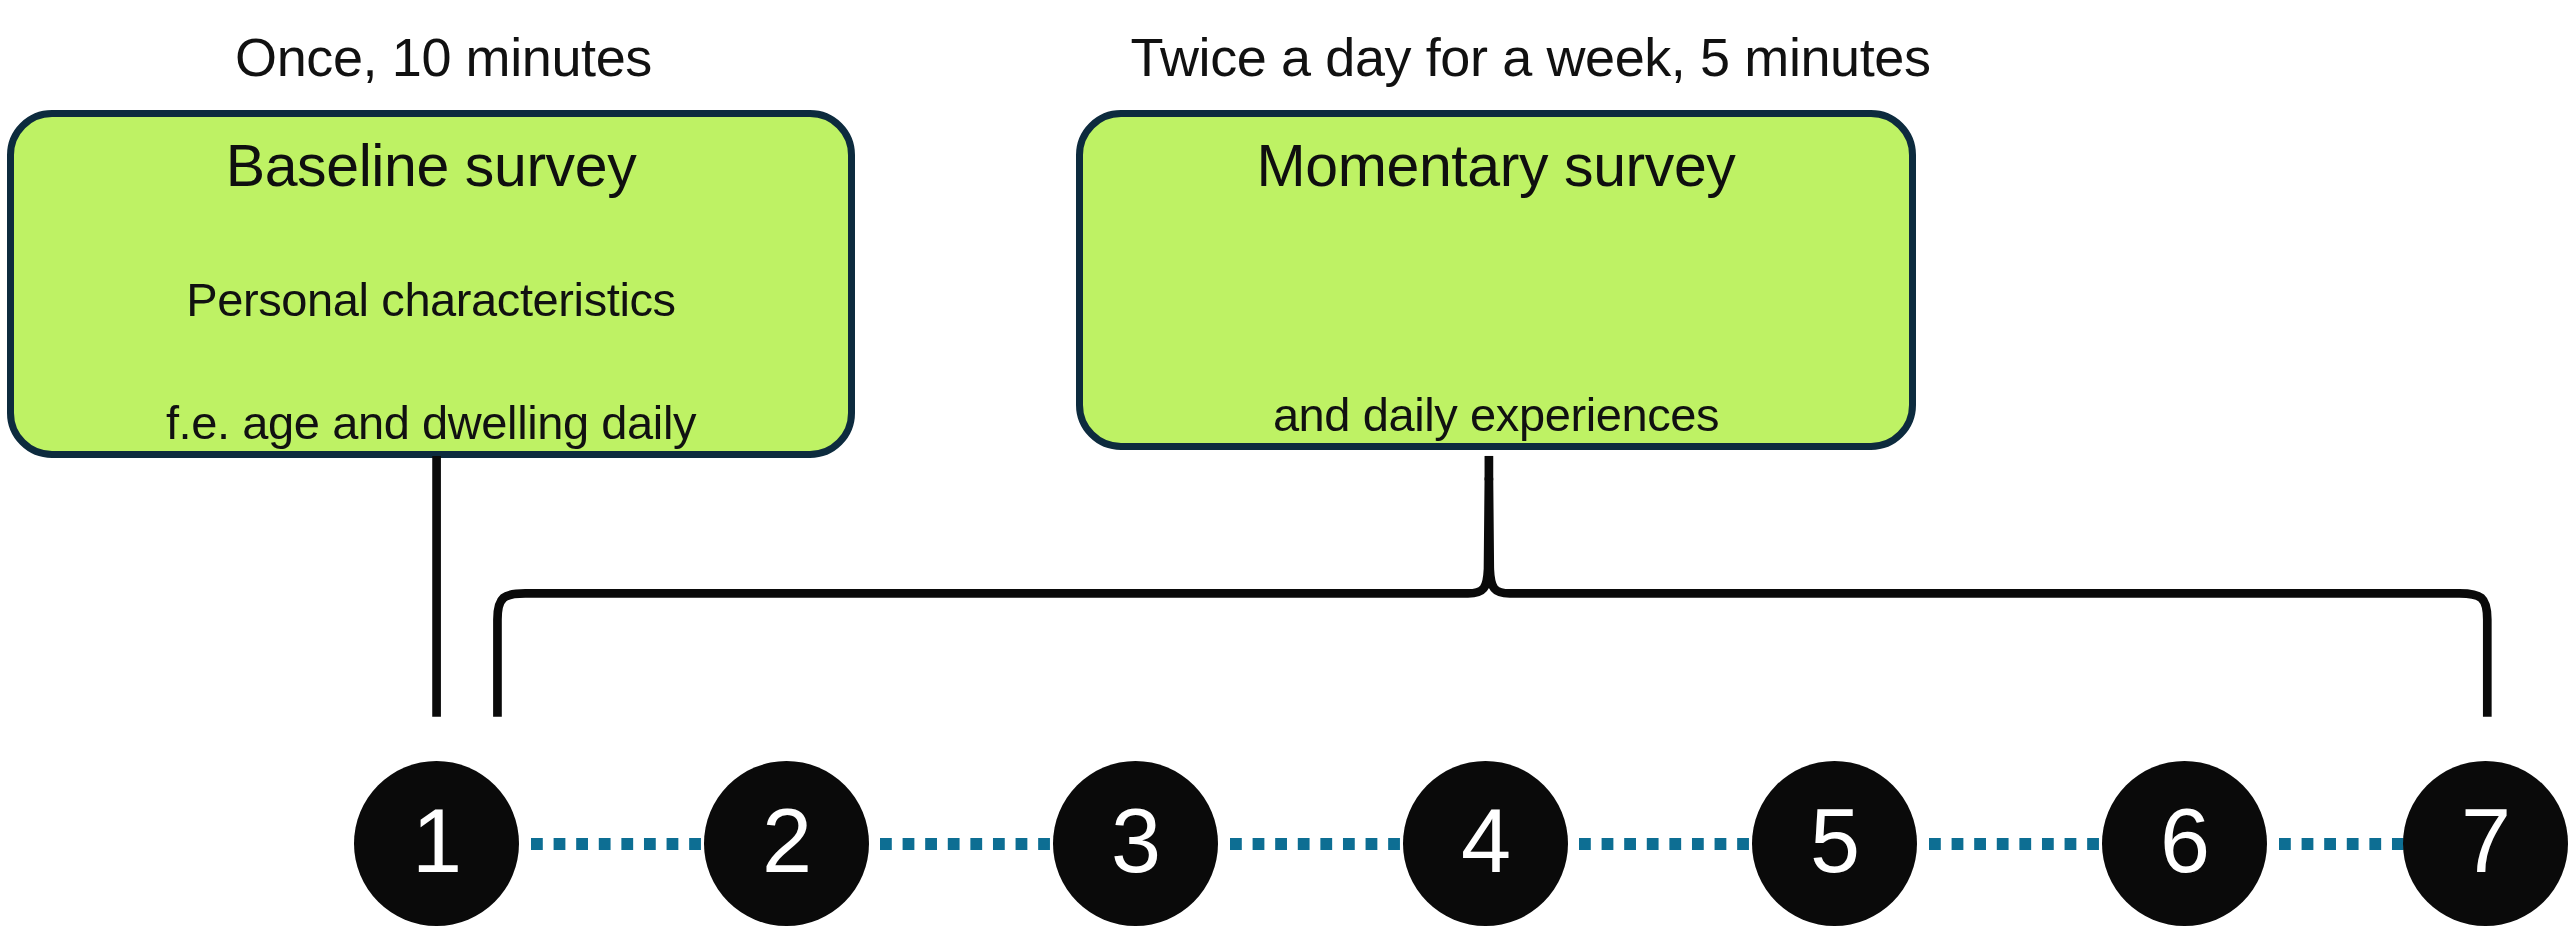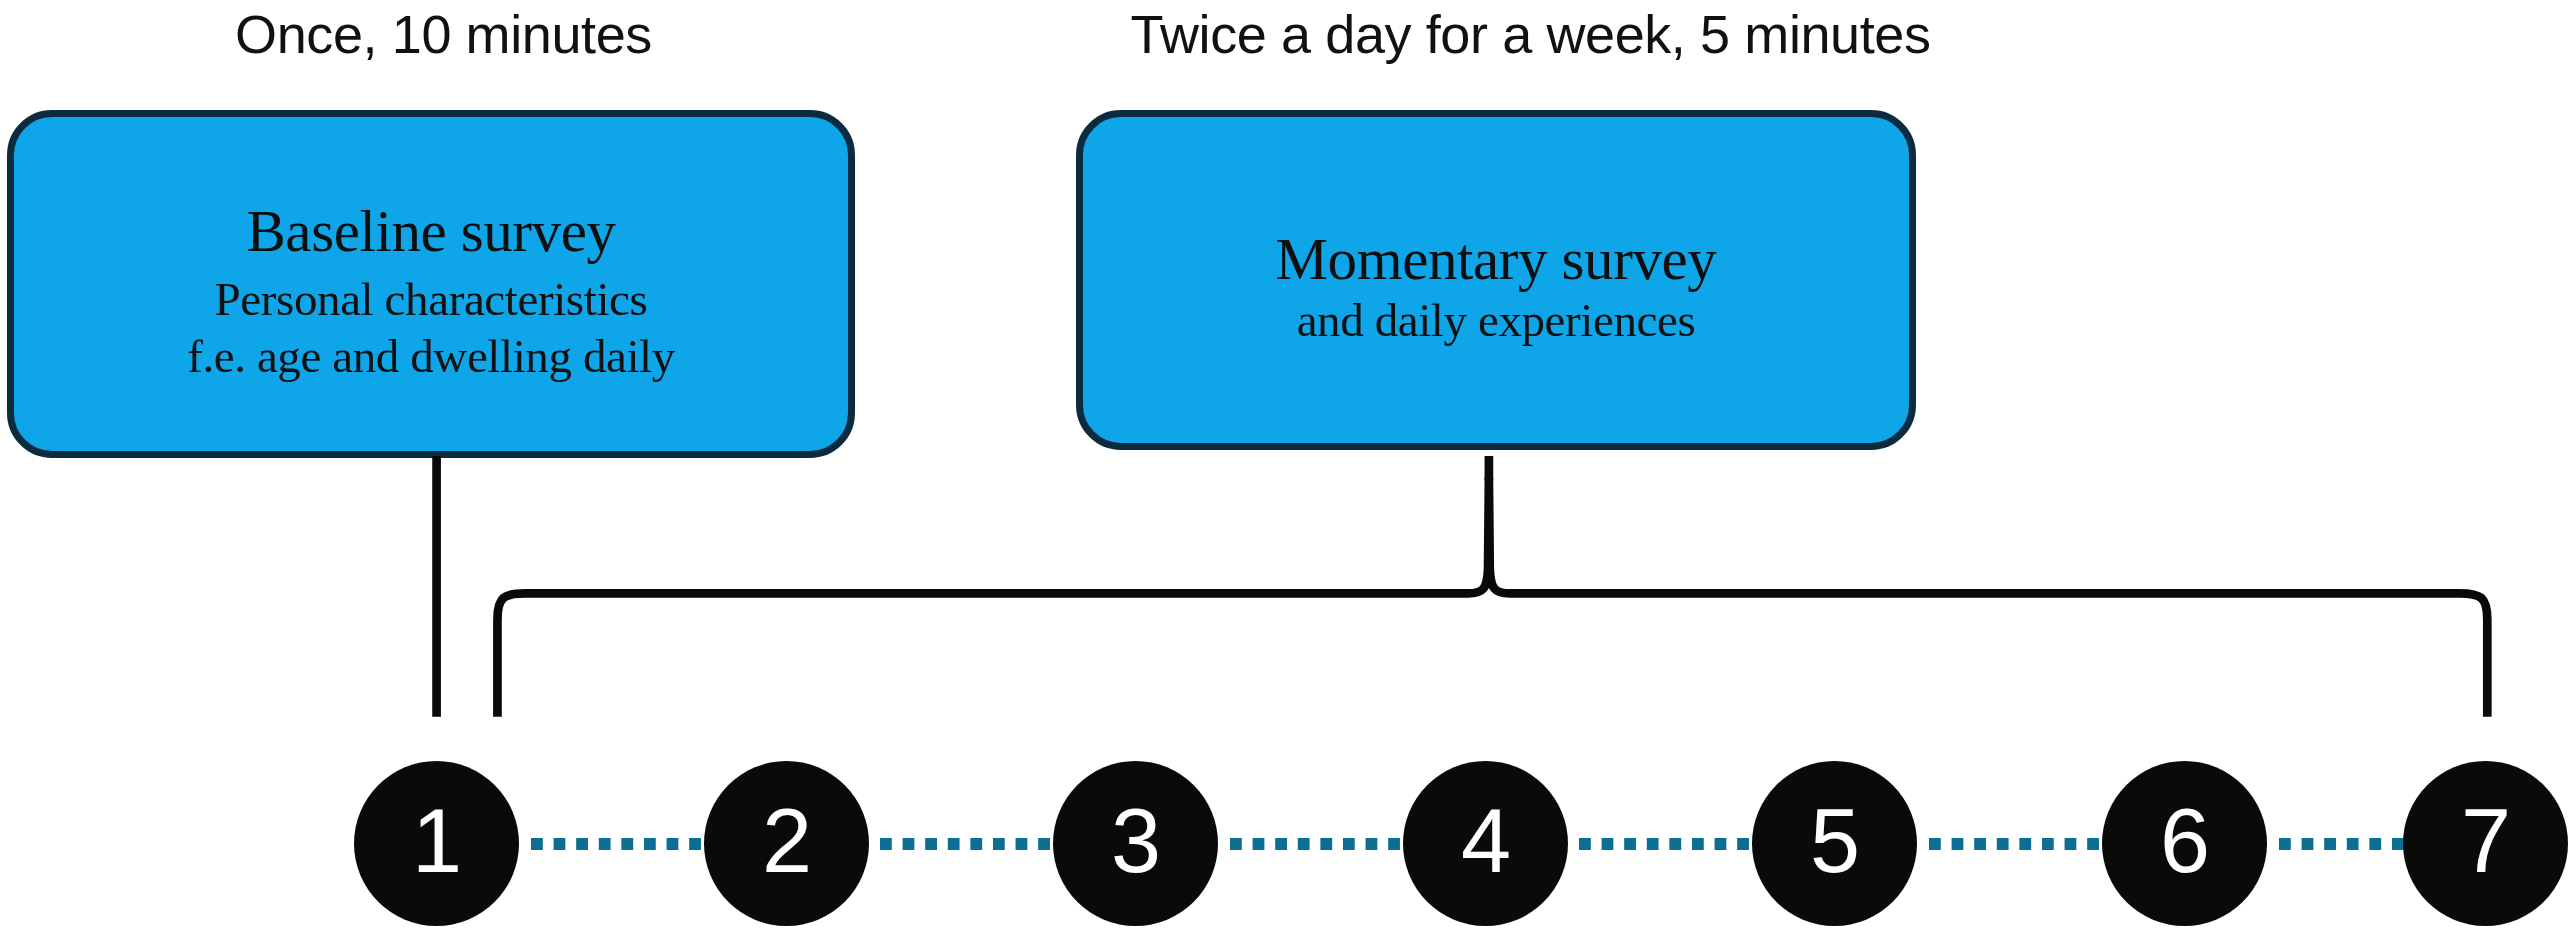--- a/index.html
+++ b/index.html
@@ -22,45 +22,45 @@
 
   
   .caption {
     position: absolute;
     font-size: 54px;
     line-height: 1.0;
     color: #111111;
     white-space: nowrap;
     text-align: center;
     letter-spacing: -0.4px;
+    margin-top: 23px;
   }
   #caption-baseline {
     left: 0px;
     top: 7px;
     width: 887px;
   }
   #caption-momentary {
     left: 1026px;
     top: 7px;
     width: 1009px;
   }
 
   
   .survey-box {
     position: absolute;
     box-sizing: border-box;
-    background: #0ea5e9;
+    background: #bef264;
     border: 7.8px solid #0d2b3e;
     border-radius: 45px;
     display: flex;
     flex-direction: column;
     align-items: center;
-    justify-content: center;
+    justify-content: space-between;
     padding-top: 15.7px;
-    font-family: Liberation Serif, serif;
   }
   #box-baseline {
     left: 7px;
     top: 110px;
     width: 848px;
     height: 348px;
   }
   #box-momentary {
     left: 1076px;
     top: 110px;

